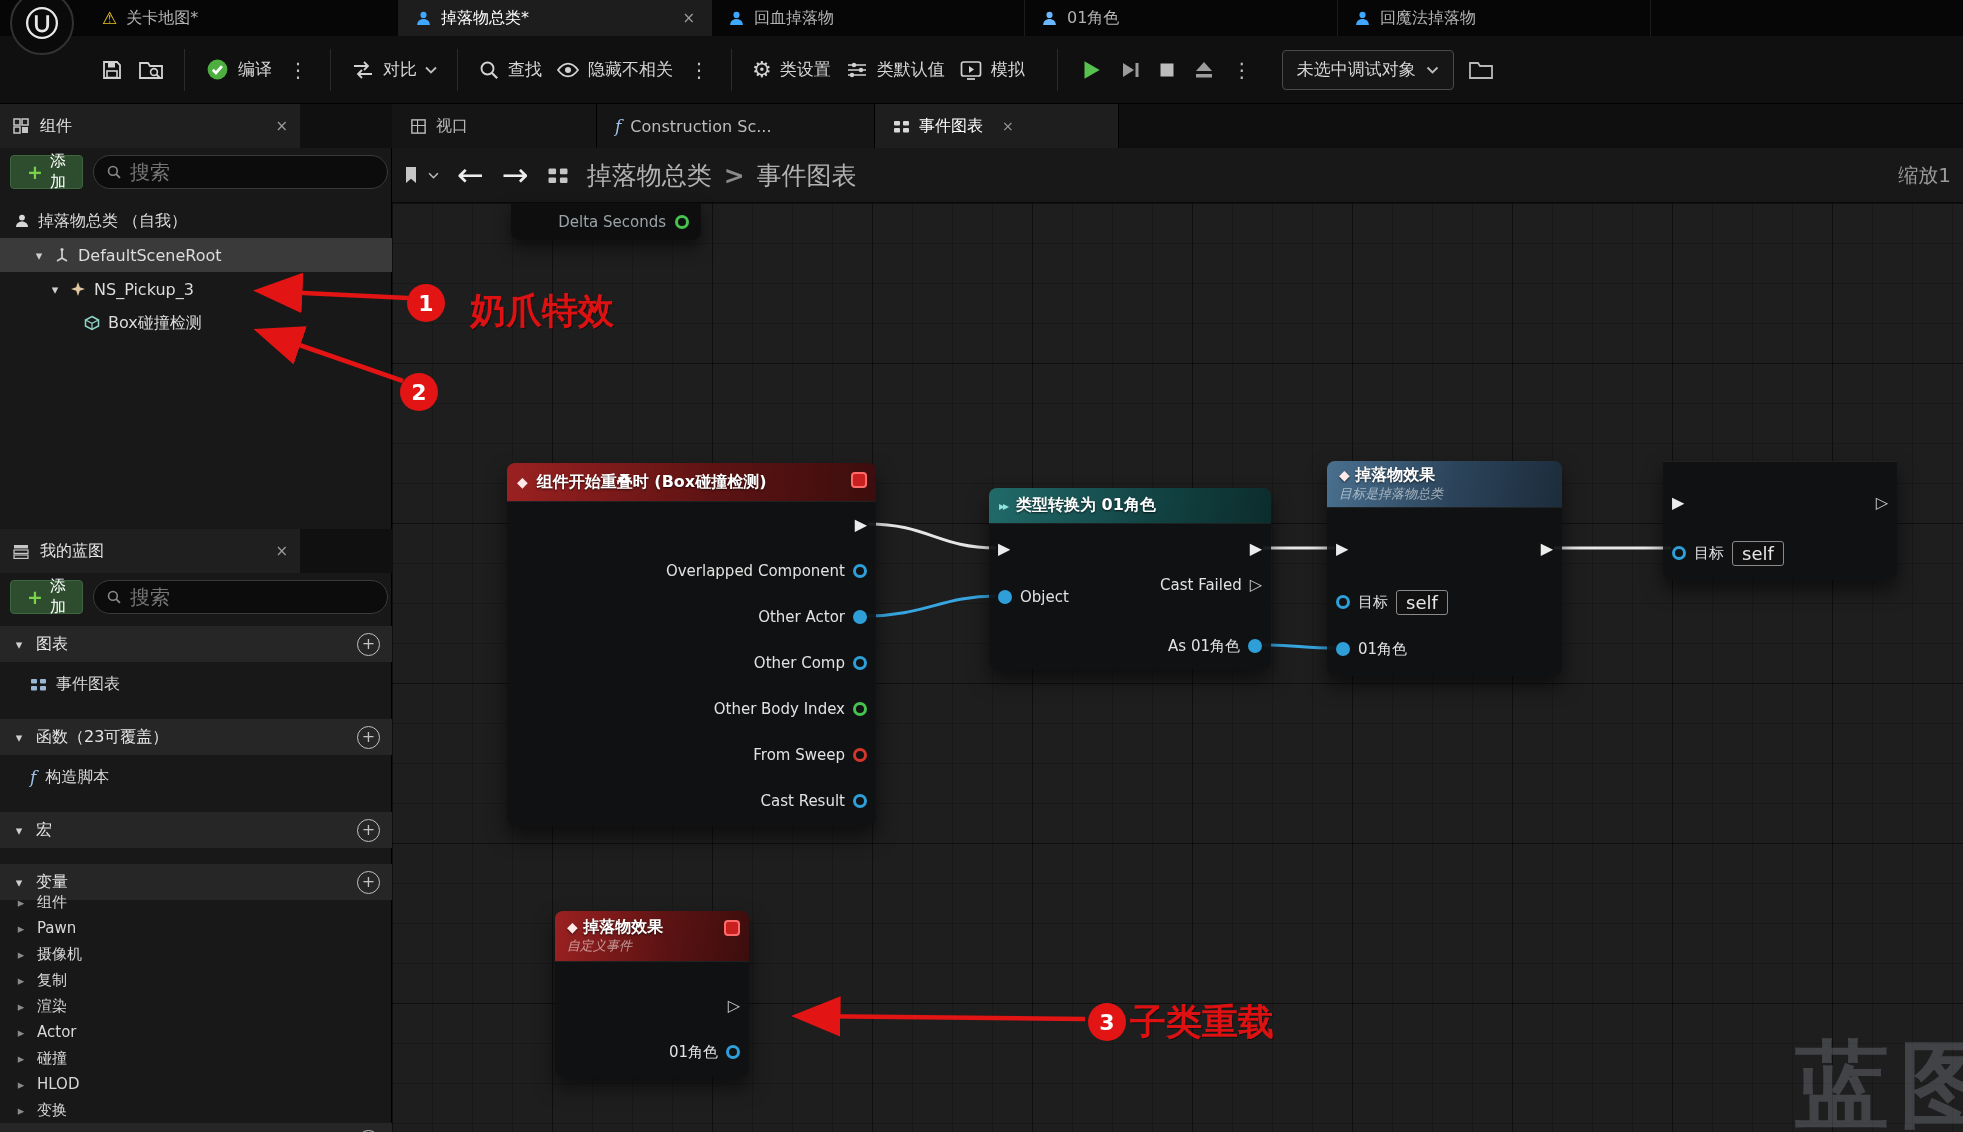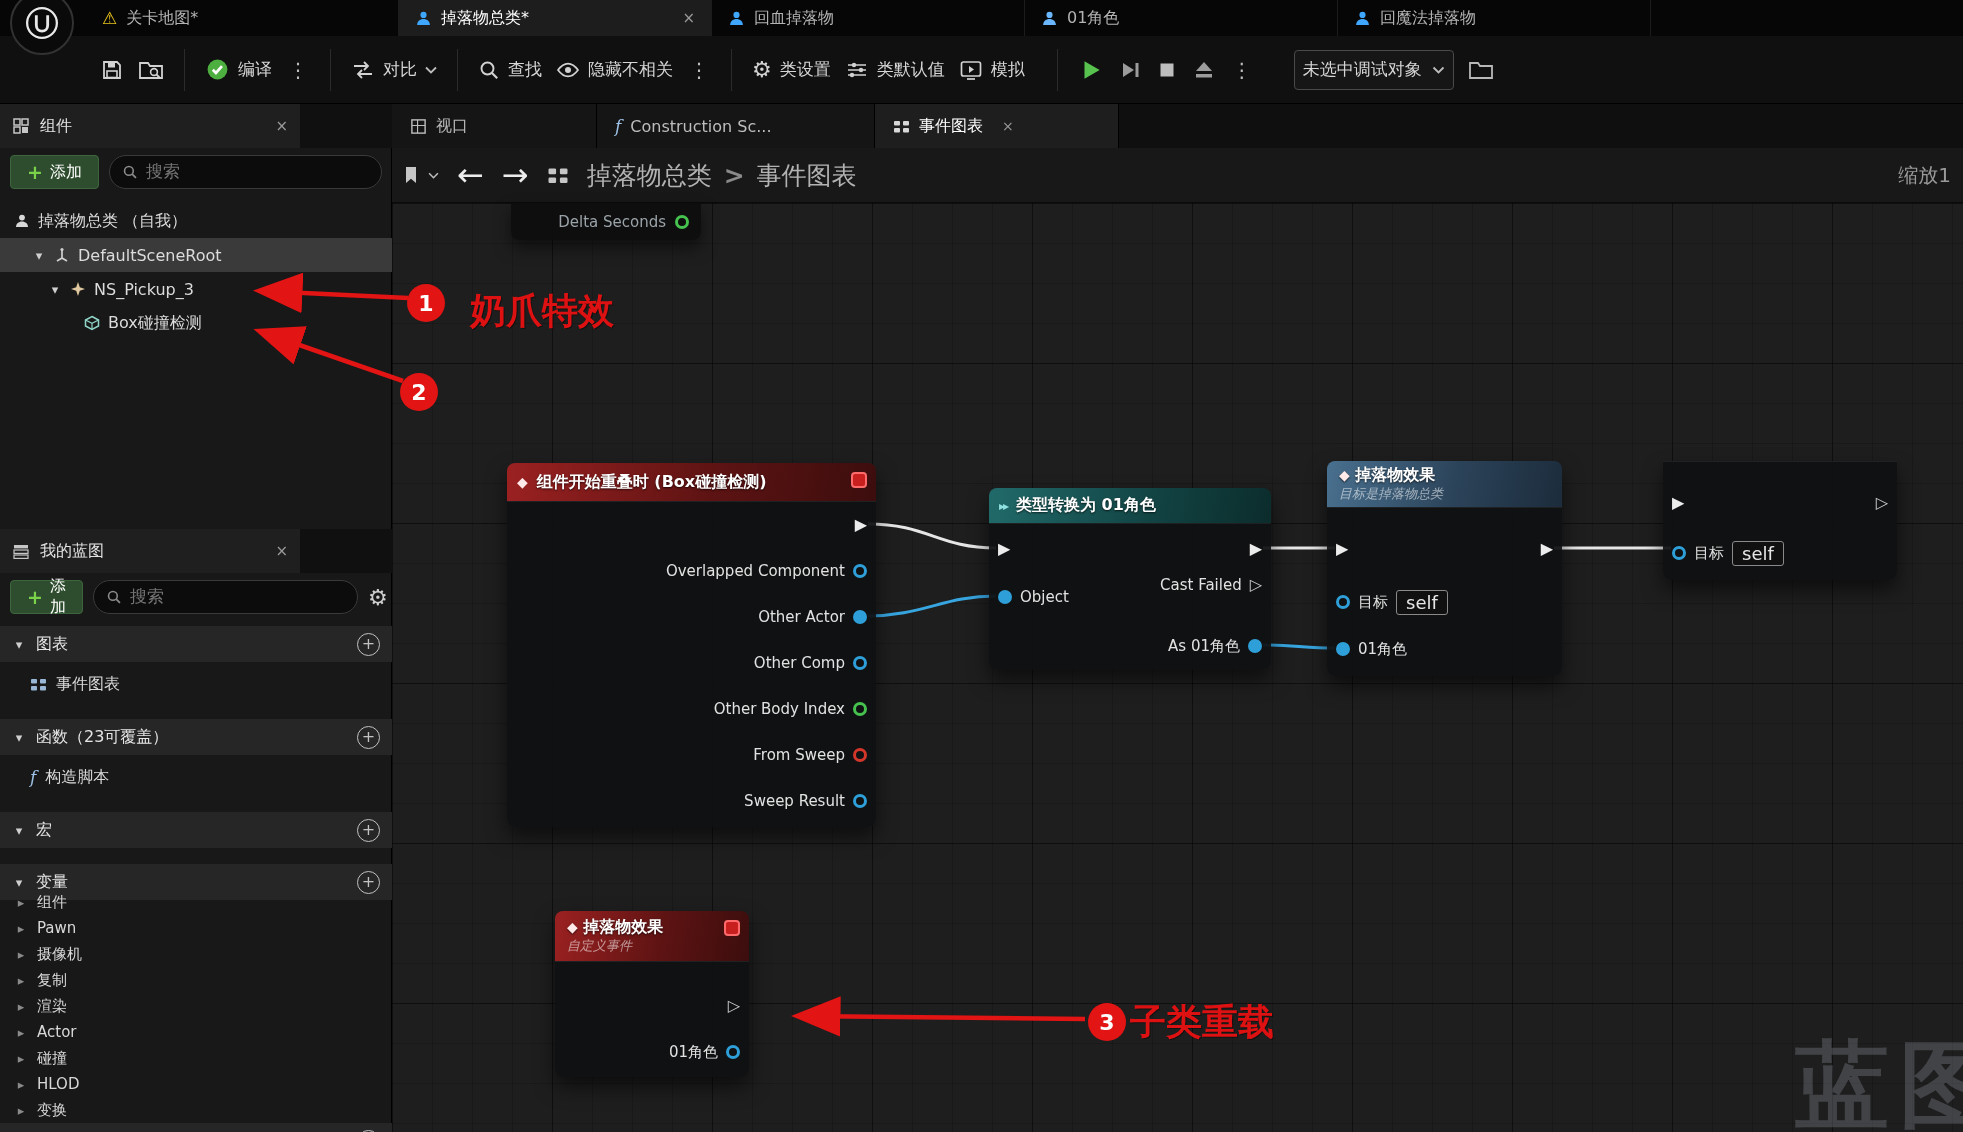--- a/index.html
+++ b/index.html
@@ -16,35 +16,35 @@
 .warn{color:#e6c21e;font-size:17px}
 #logo{position:absolute;left:10px;top:-9px;width:64px;height:64px;border-radius:50%;
       background:#0a0a0a;border:2px solid #323232;z-index:30;display:flex;align-items:center;justify-content:center}
 
 #toolbar{position:absolute;left:0;top:36px;width:1963px;height:68px;background:#101010;
          border-bottom:1px solid #000;display:flex;align-items:center;padding-left:100px;gap:14px;font-size:17px;color:#d6d6d6}
 .tbtn{display:flex;align-items:center;gap:8px;white-space:nowrap}
 .sep{width:1px;height:42px;background:#2b2b2b;margin:0 6px}
 .kebab{color:#bdbdbd;font-size:20px;padding:0 2px}
 #dbgdrop{display:flex;align-items:center;gap:10px;border:1px solid #4a4a4a;border-radius:4px;
-         height:40px;padding:0 8px;background:#161616;margin-left:26px}
+         height:40px;padding:0 14px;background:#161616;margin-left:14px}
 
 #leftcol{position:absolute;left:0;top:104px;width:392px;height:1028px;background:#181818;border-right:1px solid #000}
 .paneltab{position:absolute;left:0;width:300px;height:44px;background:#1f1f1f;display:flex;align-items:center;
           gap:10px;padding:0 12px;color:#e2e2e2}
 .paneltab .x{margin-left:auto;color:#9a9a9a;font-size:15px}
 .panelbar{position:absolute;left:0;width:392px;height:44px;background:#101010}
 .addrow{position:absolute;left:0;width:392px;height:48px;display:flex;align-items:center;gap:10px;padding:0 10px}
 .addbtn{display:flex;align-items:center;gap:7px;background:#2e4d2e;border:1px solid #3e663e;border-radius:4px;
         height:34px;padding:0 16px;color:#fff}
 .addbtn .plus{color:#7ad24a;font-weight:bold;font-size:19px}
 .searchpill{flex:1;display:flex;align-items:center;gap:8px;background:#0c0c0c;border:1px solid #3a3a3a;
             border-radius:17px;height:34px;padding:0 12px}
-.searchpill input{flex:1;background:transparent;border:none;outline:none;color:#cfcfcf;font-size:17px;
-                  font-family:Liberation Mono, monospace}
+.searchpill input{flex:1;background:transparent;border:none;outline:none;color:#cfcfcf;font-size:20px;
+                  font-family:Liberation Serif, serif}
 .trow{position:absolute;left:0;width:392px;height:34px;display:flex;align-items:center;gap:8px;color:#dcdcdc}
 .trow.sel{background:#3a3a3a}
 .caret{color:#cfcfcf;font-size:13px;width:14px;text-align:center}
 .caret.dim{color:#8a8a8a}
 .sechead{position:absolute;left:0;width:392px;height:36px;background:#262626;display:flex;align-items:center;
          gap:10px;padding:0 12px;color:#e6e6e6}
 .pluscircle{margin-left:auto;width:23px;height:23px;border:1.5px solid #c2c2c2;border-radius:50%;color:#c2c2c2;
             display:flex;align-items:center;justify-content:center;font-size:16px;line-height:1}
 .bpitem{position:absolute;left:0;width:392px;height:34px;display:flex;align-items:center;gap:9px;padding-left:30px;color:#d8d8d8}
 .varrow{position:absolute;left:0;width:392px;height:26px;display:flex;align-items:center;gap:9px;padding-left:14px;color:#d8d8d8;font-size:15px}
@@ -525,21 +525,21 @@
         </div>
       <div class="prow r" style="top:192px">
           <span>Other Body Index</span>
           <span class="pc green"></span>
         </div>
       <div class="prow r" style="top:238px">
           <span>From Sweep</span>
           <span class="pc red"></span>
         </div>
       <div class="prow r" style="top:284px">
-          <span>Sweep Result</span>
+          <span>Cast Result</span>
           <span class="pc blue"></span>
         </div>
     </div>
   </div>
 
   <div class="node" style="left:989px;top:488px;width:282px">
     <div class="nh hteal" style="height:35px">
       <span class="castarrows">▸▸</span>
       <span class="t">类型转换为 01角色</span>
     </div>

